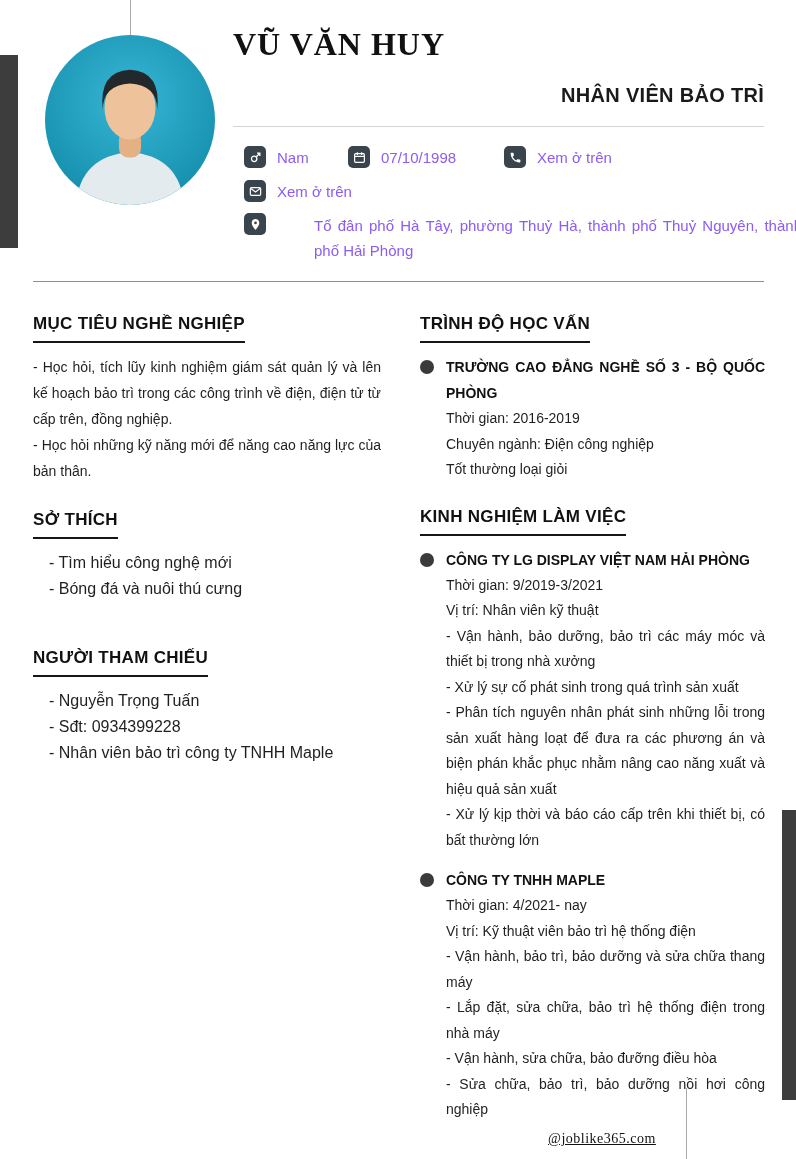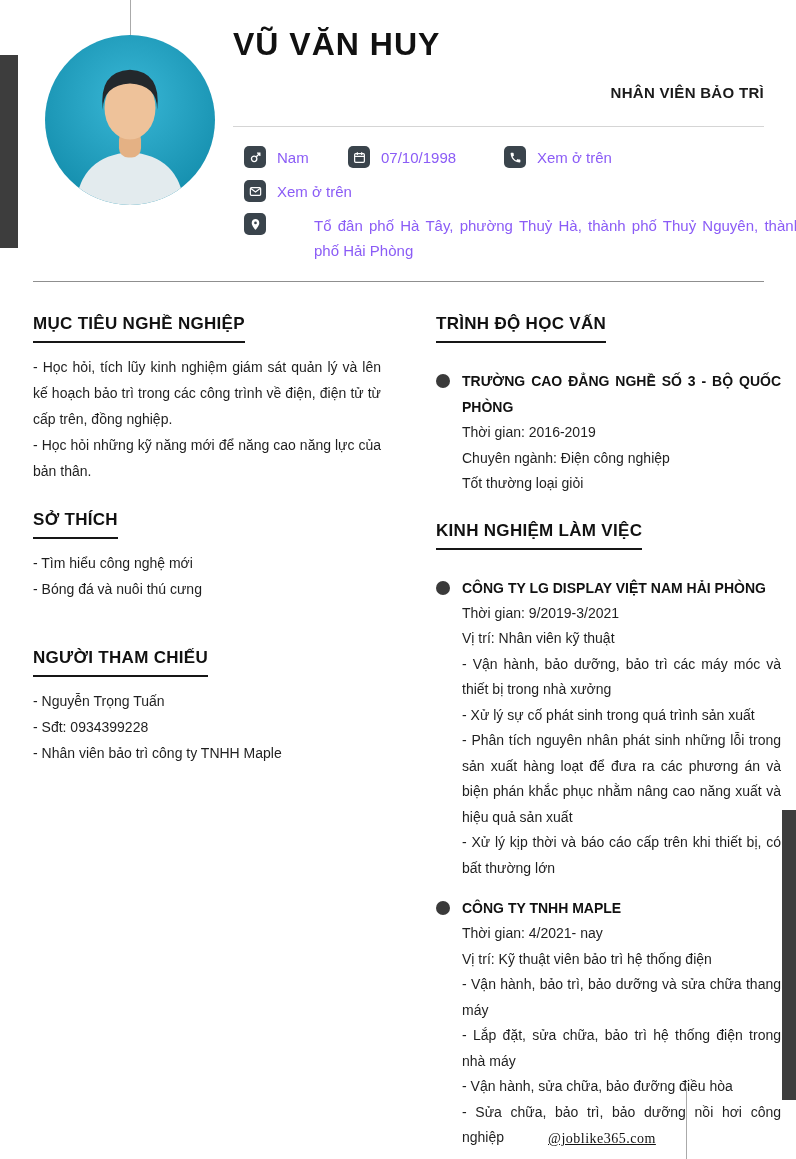--- a/index.html
+++ b/index.html
@@ -12,39 +12,39 @@
   .bar-left{left:0;top:55px;width:18px;height:193px;background:#3d3d3d;}
   .bar-right{right:0;top:810px;width:14px;height:290px;background:#3d3d3d;}
   .vline-top{left:130px;top:0;width:1px;height:55px;background:#aaaaaa;}
   .vline-bottom{left:686px;top:1088px;width:1px;height:71px;background:#aaaaaa;}
   .main-divider{left:33px;top:281px;width:731px;height:1px;background:#8f8f8f;}
   .header-rule{left:233px;top:126px;width:531px;height:1px;background:#d5d5d5;}
   
   .avatar{left:45px;top:35px;width:170px;height:170px;border-radius:50%;overflow:hidden;}
   .avatar svg{display:block;width:100%;height:100%;}
   
-  .name{left:233px;top:26px;font-size:32px;font-weight:bold;letter-spacing:1px;margin:0;color:#111;}
-  .job-title{left:233px;top:84px;width:531px;text-align:right;font-size:15px;font-weight:bold;color:#1a1a1a;letter-spacing:0.3px;}
+  .name{left:233px;top:26px;font-size:32px;font-weight:bold;letter-spacing:1px;margin:0;color:#111;font-family:Liberation Serif, serif;}
+  .job-title{left:233px;top:84px;width:531px;text-align:right;font-size:20px;font-weight:bold;color:#1a1a1a;letter-spacing:0.3px;}
   
   .contact{display:flex;align-items:flex-start;gap:11px;}
   .cicon{width:22px;height:22px;border-radius:5px;background:#3a444c;display:flex;align-items:center;justify-content:center;flex:0 0 22px;}
   .ctext{font-size:15px;line-height:22px;padding-top:1px;color:#8b5cf6;}
   .contact-address .ctext{line-height:24.5px;width:488px;text-align:justify;}
   
   .col-left{left:33px;top:314px;width:348px;}
-  .col-right{left:436px;top:314px;width:345px;}
+  .col-right{left:420px;top:314px;width:345px;}
   .heading{font-size:17px;font-weight:bold;letter-spacing:0.3px;display:inline-block;
            border-bottom:2px solid #161616;padding-bottom:7px;margin:0 0 11px 0;color:#111;}
   .para{font-size:14px;line-height:26px;text-align:justify;}
-  .list-line{font-size:14px;line-height:26px;}
+  .list-line{font-size:16px;line-height:26px;margin-left:16px;}
   .section-hobbies{margin-top:26px;}
   .section-references{margin-top:46px;}
   .section-experience{margin-top:24px;}
   
-  .entry{display:flex;margin-top:14px;}
+  .entry{display:flex;margin-top:0;}
   .entry + .entry{margin-top:14px;}
   .bullet{width:14px;height:14px;border-radius:50%;background:#3a3a3a;margin-top:6px;flex:0 0 14px;}
   .entry-body{margin-left:12px;flex:1;}
   .entry-title{font-weight:bold;font-size:14px;line-height:26px;text-align:justify;color:#111;}
   .entry-line{font-size:14px;line-height:25.5px;text-align:justify;}
   
   .footer{left:548px;top:1131px;font-family:Liberation Serif, serif;font-size:14px;
           letter-spacing:0.5px;color:#111;text-decoration:underline;}
 </style>
 </head>

